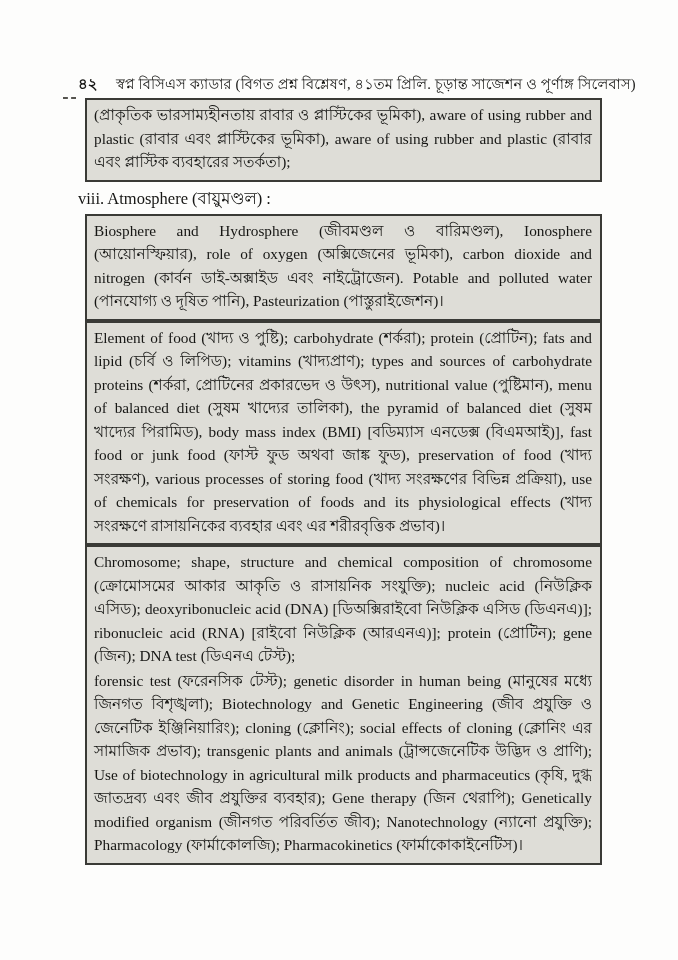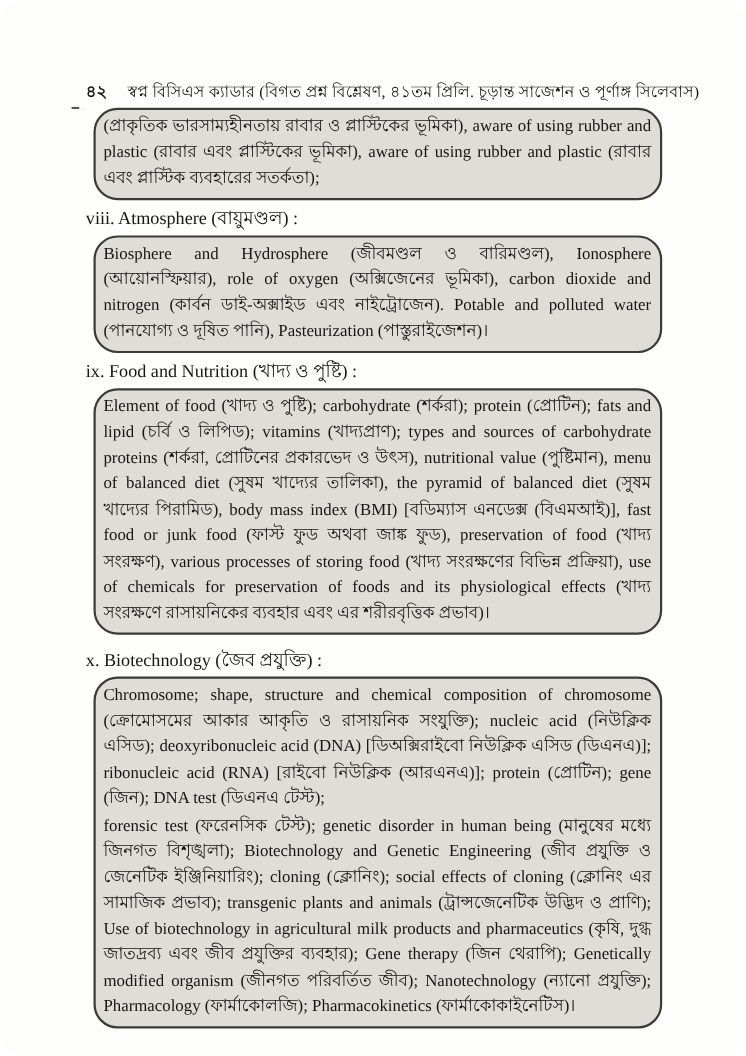--- a/index.html
+++ b/index.html
@@ -1,21 +1,21 @@
 <!DOCTYPE html>
 <html lang="bn" style="--page-bg: #fdfdfc; --box-bg: #deddd7; --box-border: #3a3a36; --text: #161614;"><head>
 <meta charset="utf-8">
 <style>
   :root {
     --page-bg: #fdfdfc;
     --box-bg: #deddd7;
     --box-border: #3a3a36;
     --text: #161614;
   }
-  * { margin: 0; padding: 0; box-sizing: border-box; border-radius: 22px; }
+  * { margin: 0; padding: 0; box-sizing: border-box; }
   html, body { background: #ffffff; }
   .page {
     position: relative;
     width: 678px;
     height: 960px;
     background: var(--page-bg);
     font-family: "Liberation Serif", "DejaVu Serif", serif;
     color: var(--text);
     padding: 74px 76px 0 78px;
     overflow: hidden;
@@ -80,26 +80,24 @@
   <div class="content-box">
     <p>(প্রাকৃতিক ভারসাম্যহীনতায় রাবার ও প্লাস্টিকের ভূমিকা), aware of using rubber and plastic (রাবার এবং প্লাস্টিকের ভূমিকা), aware of using rubber and plastic (রাবার এবং প্লাস্টিক ব্যবহারের সতর্কতা);</p>
   </div>
 
   <div class="sec-heading">viii. Atmosphere (বায়ুমণ্ডল) :</div>
 
   <div class="content-box">
     <p>Biosphere and Hydrosphere (জীবমণ্ডল ও বারিমণ্ডল), Ionosphere (আয়োনস্ফিয়ার), role of oxygen (অক্সিজেনের ভূমিকা), carbon dioxide and nitrogen (কার্বন ডাই-অক্সাইড এবং নাইট্রোজেন). Potable and polluted water (পানযোগ্য ও দূষিত পানি), Pasteurization (পাস্তুরাইজেশন)।</p>
   </div>
 
-  <div class="sec-heading">ix. Food and Nutrition (খাদ্য ও পুষ্টি) :</div>
 
   <div class="content-box">
     <p>Element of food (খাদ্য ও পুষ্টি); carbohydrate (শর্করা); protein (প্রোটিন); fats and lipid (চর্বি ও লিপিড); vitamins (খাদ্যপ্রাণ); types and sources of carbohydrate proteins (শর্করা, প্রোটিনের প্রকারভেদ ও উৎস), nutritional value (পুষ্টিমান), menu of balanced diet (সুষম খাদ্যের তালিকা), the pyramid of balanced diet (সুষম খাদ্যের পিরামিড), body mass index (BMI) [বডিম্যাস এনডেক্স (বিএমআই)], fast food or junk food (ফাস্ট ফুড অথবা জাঙ্ক ফুড), preservation of food (খাদ্য সংরক্ষণ), various processes of storing food (খাদ্য সংরক্ষণের বিভিন্ন প্রক্রিয়া), use of chemicals for preservation of foods and its physiological effects (খাদ্য সংরক্ষণে রাসায়নিকের ব্যবহার এবং এর শরীরবৃত্তিক প্রভাব)।</p>
   </div>
 
-  <div class="sec-heading gap-top">x. Biotechnology (জৈব প্রযুক্তি) :</div>
 
   <div class="content-box">
     <p>Chromosome; shape, structure and chemical composition of chromosome (ক্রোমোসমের আকার আকৃতি ও রাসায়নিক সংযুক্তি); nucleic acid (নিউক্লিক এসিড); deoxyribonucleic acid (DNA) [ডিঅক্সিরাইবো নিউক্লিক এসিড (ডিএনএ)]; ribonucleic acid (RNA) [রাইবো নিউক্লিক (আরএনএ)]; protein (প্রোটিন); gene (জিন); DNA test (ডিএনএ টেস্ট);</p>
     <p>forensic test (ফরেনসিক টেস্ট); genetic disorder in human being (মানুষের মধ্যে জিনগত বিশৃঙ্খলা); Biotechnology and Genetic Engineering (জীব প্রযুক্তি ও জেনেটিক ইঞ্জিনিয়ারিং); cloning (ক্লোনিং); social effects of cloning (ক্লোনিং এর সামাজিক প্রভাব); transgenic plants and animals (ট্রান্সজেনেটিক উদ্ভিদ ও প্রাণি); Use of biotechnology in agricultural milk products and pharmaceutics (কৃষি, দুগ্ধ জাতদ্রব্য এবং জীব প্রযুক্তির ব্যবহার); Gene therapy (জিন থেরাপি); Genetically modified organism (জীনগত পরিবর্তিত জীব);  Nanotechnology (ন্যানো প্রযুক্তি); Pharmacology (ফার্মাকোলজি); Pharmacokinetics (ফার্মাকোকাইনেটিস)।</p>
   </div>
 
 </div>
 
 </body></html>

